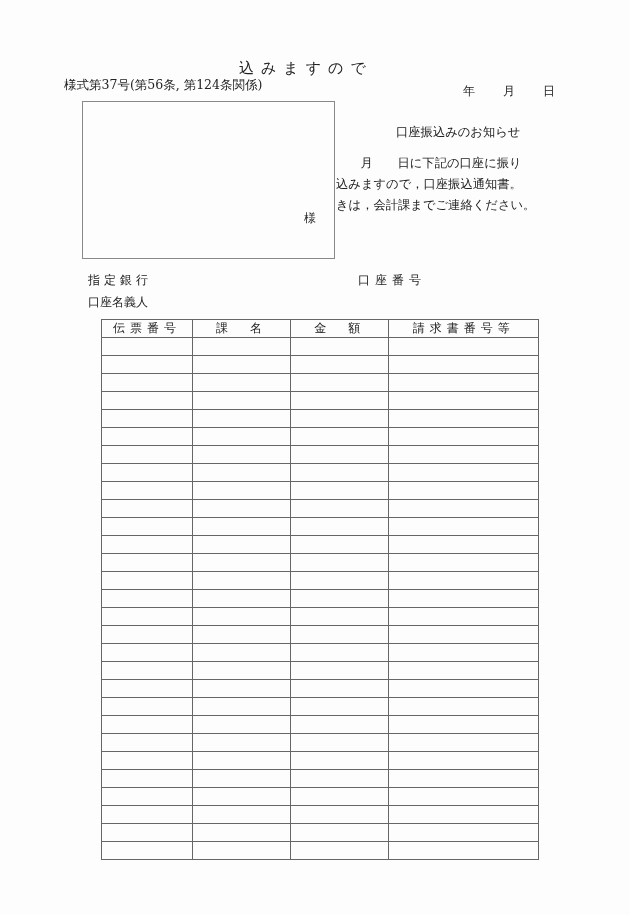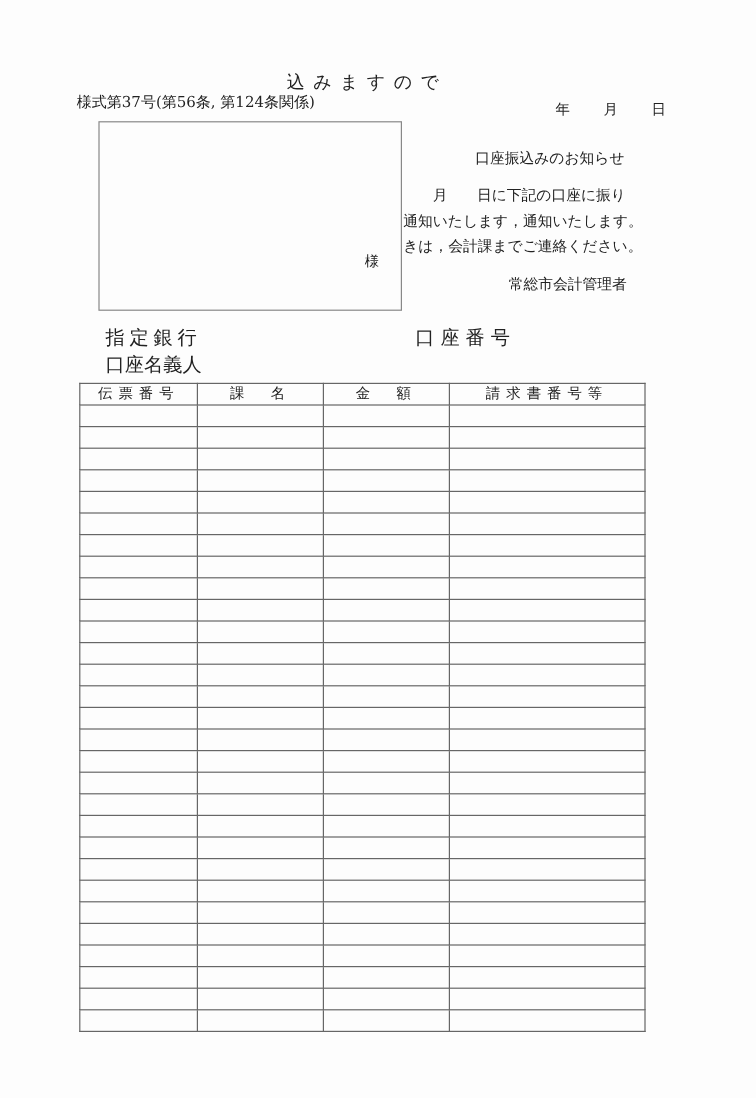--- a/index.html
+++ b/index.html
@@ -8,48 +8,47 @@
     .abs { position: absolute; white-space: nowrap; }
     .form-no { left: 64px; top: 37px; font-size: 12.5px; margin-top: 40px; }
     .title { left: 239px; top: 59px; font-size: 15px; letter-spacing: 7px; }
     .date { left: 463px; top: 83px; font-size: 12px; display: flex; gap: 28px; }
     .addr-box { left: 82px; top: 101px; width: 253px; height: 158px; border: 1px solid #888; box-sizing: border-box; }
     .sama { left: 304px; top: 210px; font-size: 12px; }
     .notice { left: 336px; top: 122px; width: 226px; font-size: 12.3px; line-height: 21px; }
     .notice .heading { padding-left: 60px; margin-bottom: 10px; }
     .notice p { margin: 0; }
     .notice .sender { padding-left: 88px; margin-top: 11px; }
-    .label { font-size: 16px; }
+    .label { font-size: 12px; }
     .bank { left: 88px; top: 272px; letter-spacing: 4px; }
-    .acctno { left: 346px; top: 272px; letter-spacing: 5px; }
+    .acctno { left: 358px; top: 272px; letter-spacing: 5px; }
     .holder { left: 88px; top: 294px; }
-    table.grid { position: absolute; left: 66px; top: 319px; border-collapse: collapse; width: 472px; }
+    table.grid { position: absolute; left: 101px; top: 319px; border-collapse: collapse; width: 438px; }
     table.grid th, table.grid td { border: 1px solid #666; height: 17px; padding: 0; font-weight: normal; font-size: 12px; }
     table.grid th { letter-spacing: 5px; }
   </style>
 </head>
 <body>
 
 <div class="abs form-no">様式第37号(第56条, 第124条関係)</div>
 <div class="abs title">込みますので</div>
 <div class="abs date">
   <span>年</span>
   <span>月</span>
   <span>日</span>
 </div>
 
 <div class="abs addr-box"></div>
 <div class="abs sama">様</div>
 
 <div class="abs notice">
   <div class="heading">口座振込みのお知らせ</div>
   <p>　　月　　日に下記の口座に振り</p>
-  <p>通知いたします，通知いたします。</p>
+  <p>込みますので，口座振込通知書。</p>
   <p>きは，会計課までご連絡ください。</p>
-  <div class="sender">常総市会計管理者</div>
 </div>
 
 <div class="abs label bank">指定銀行</div>
 <div class="abs label acctno">口座番号</div>
 <div class="abs label holder">口座名義人</div>
 
 <table class="grid">
   <thead>
     <tr>
       <th style="width: 100px;">伝票番号</th>

